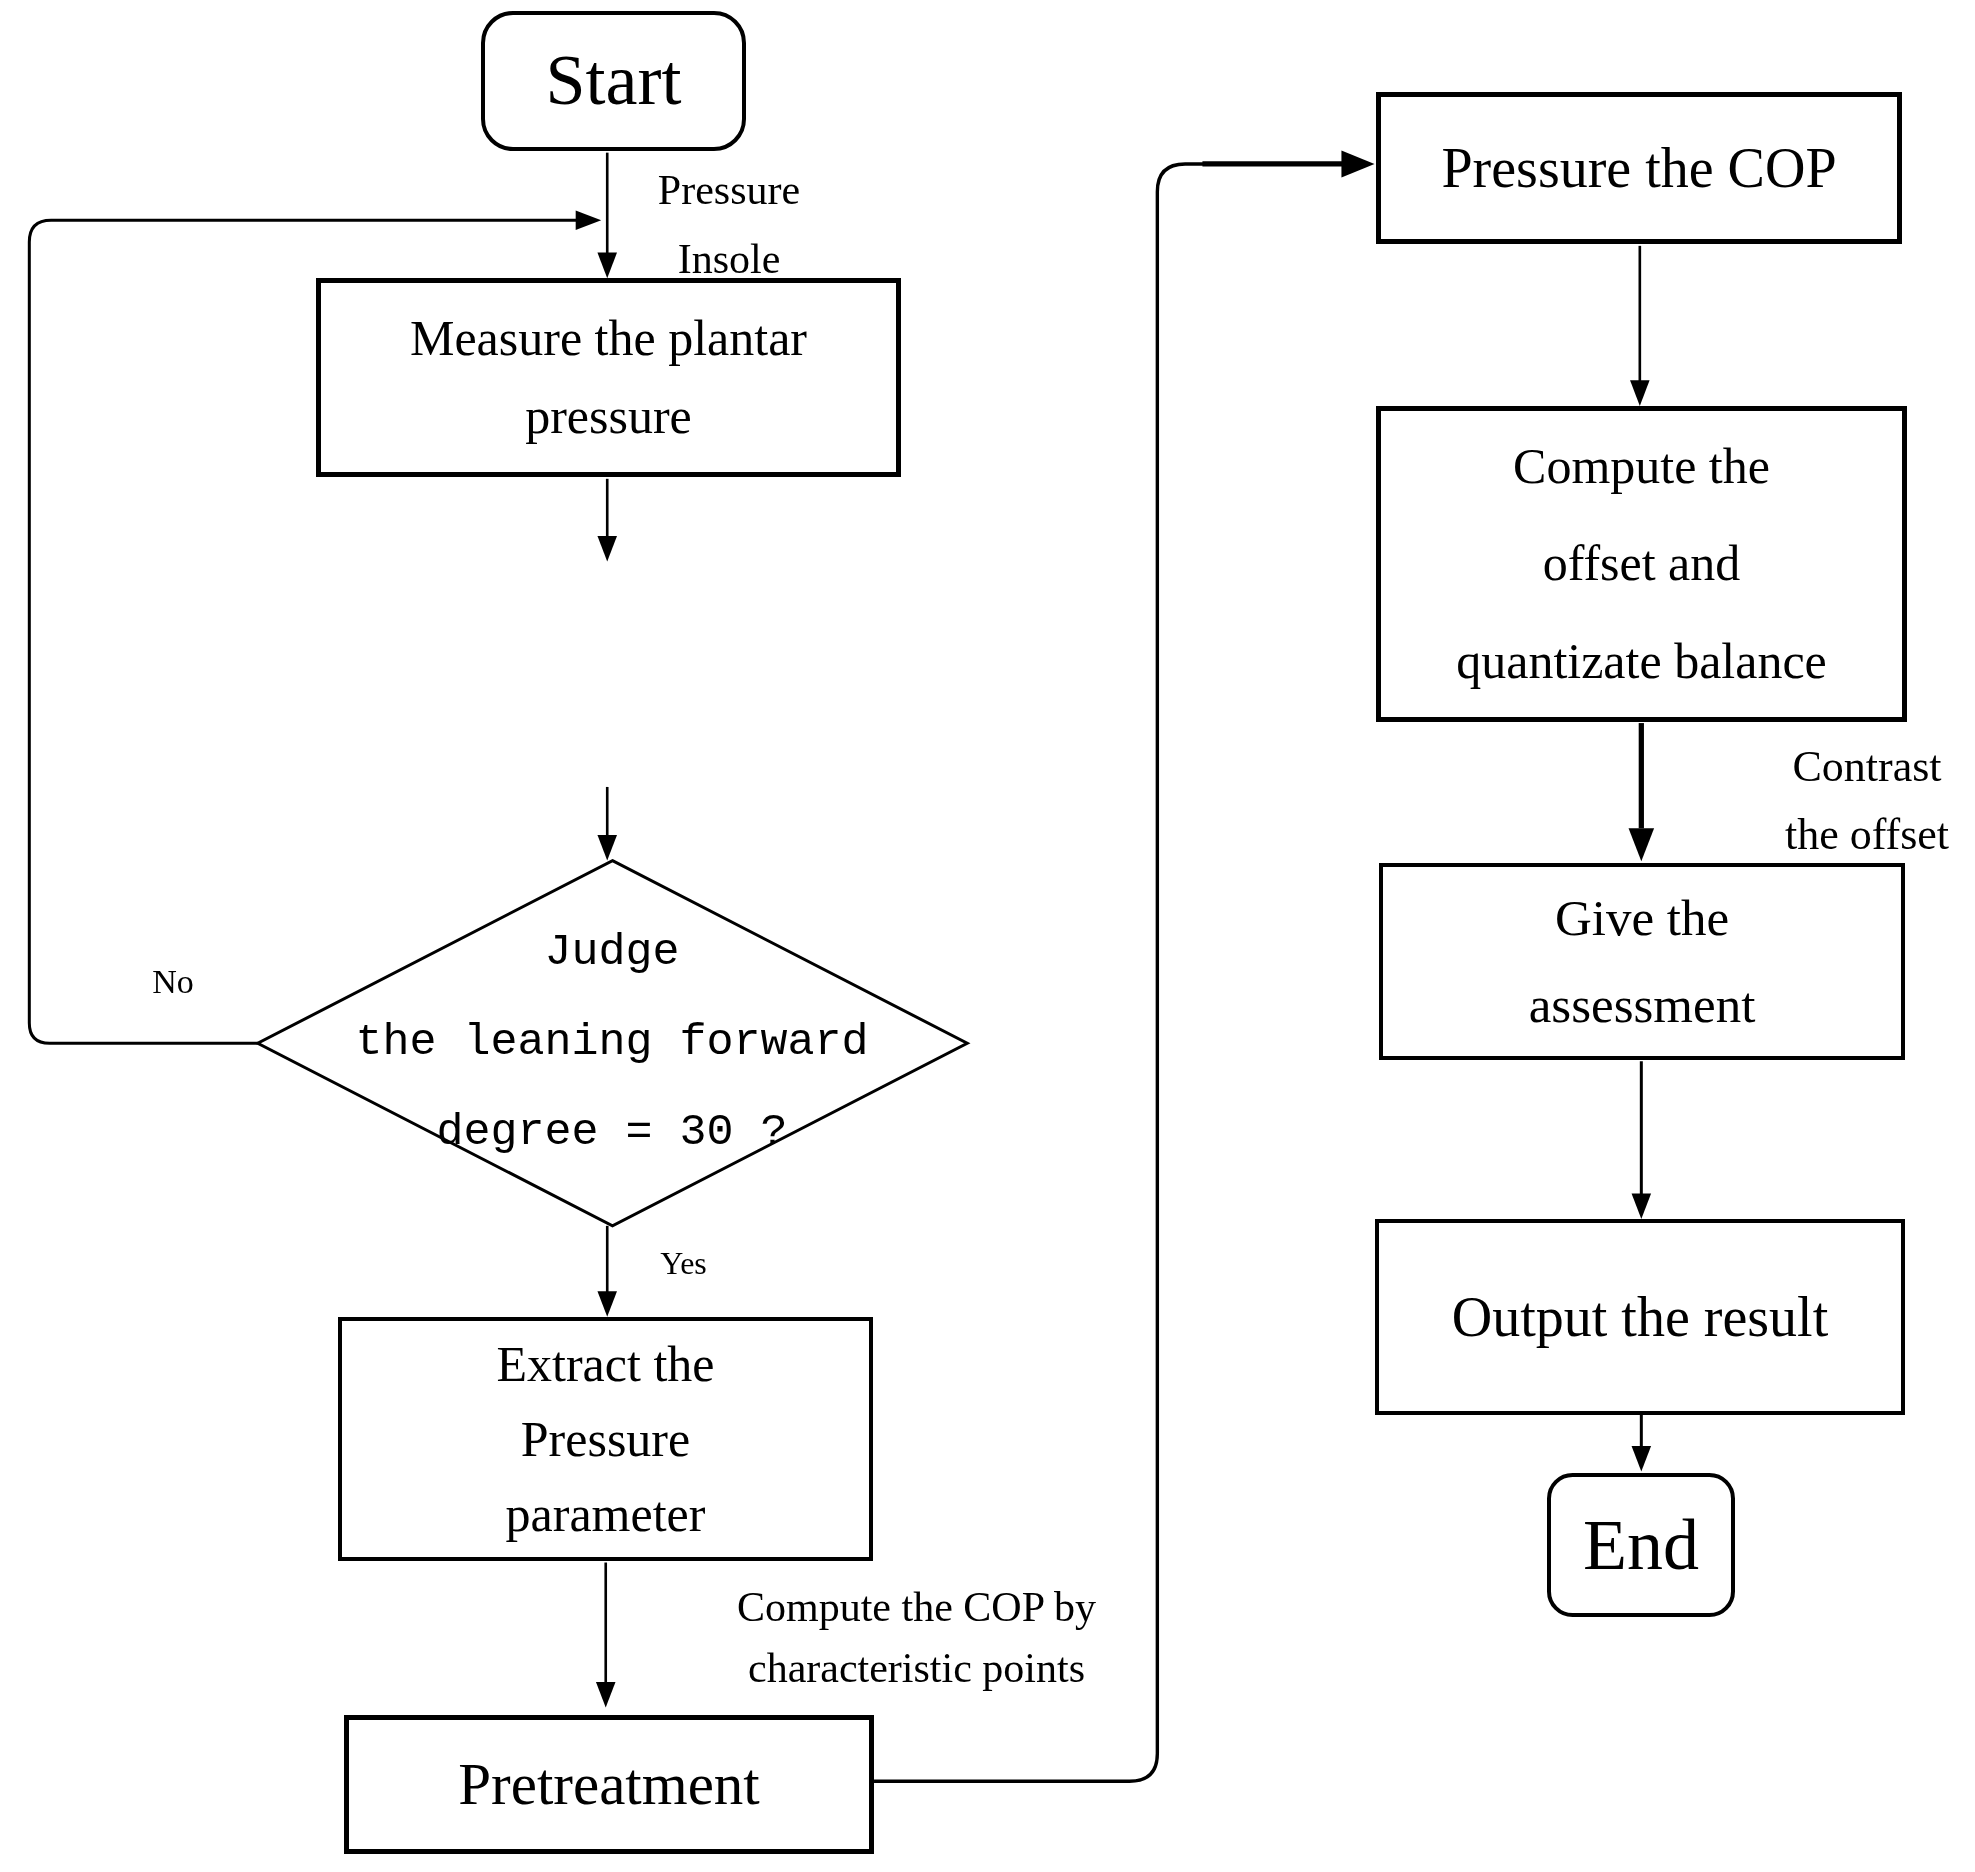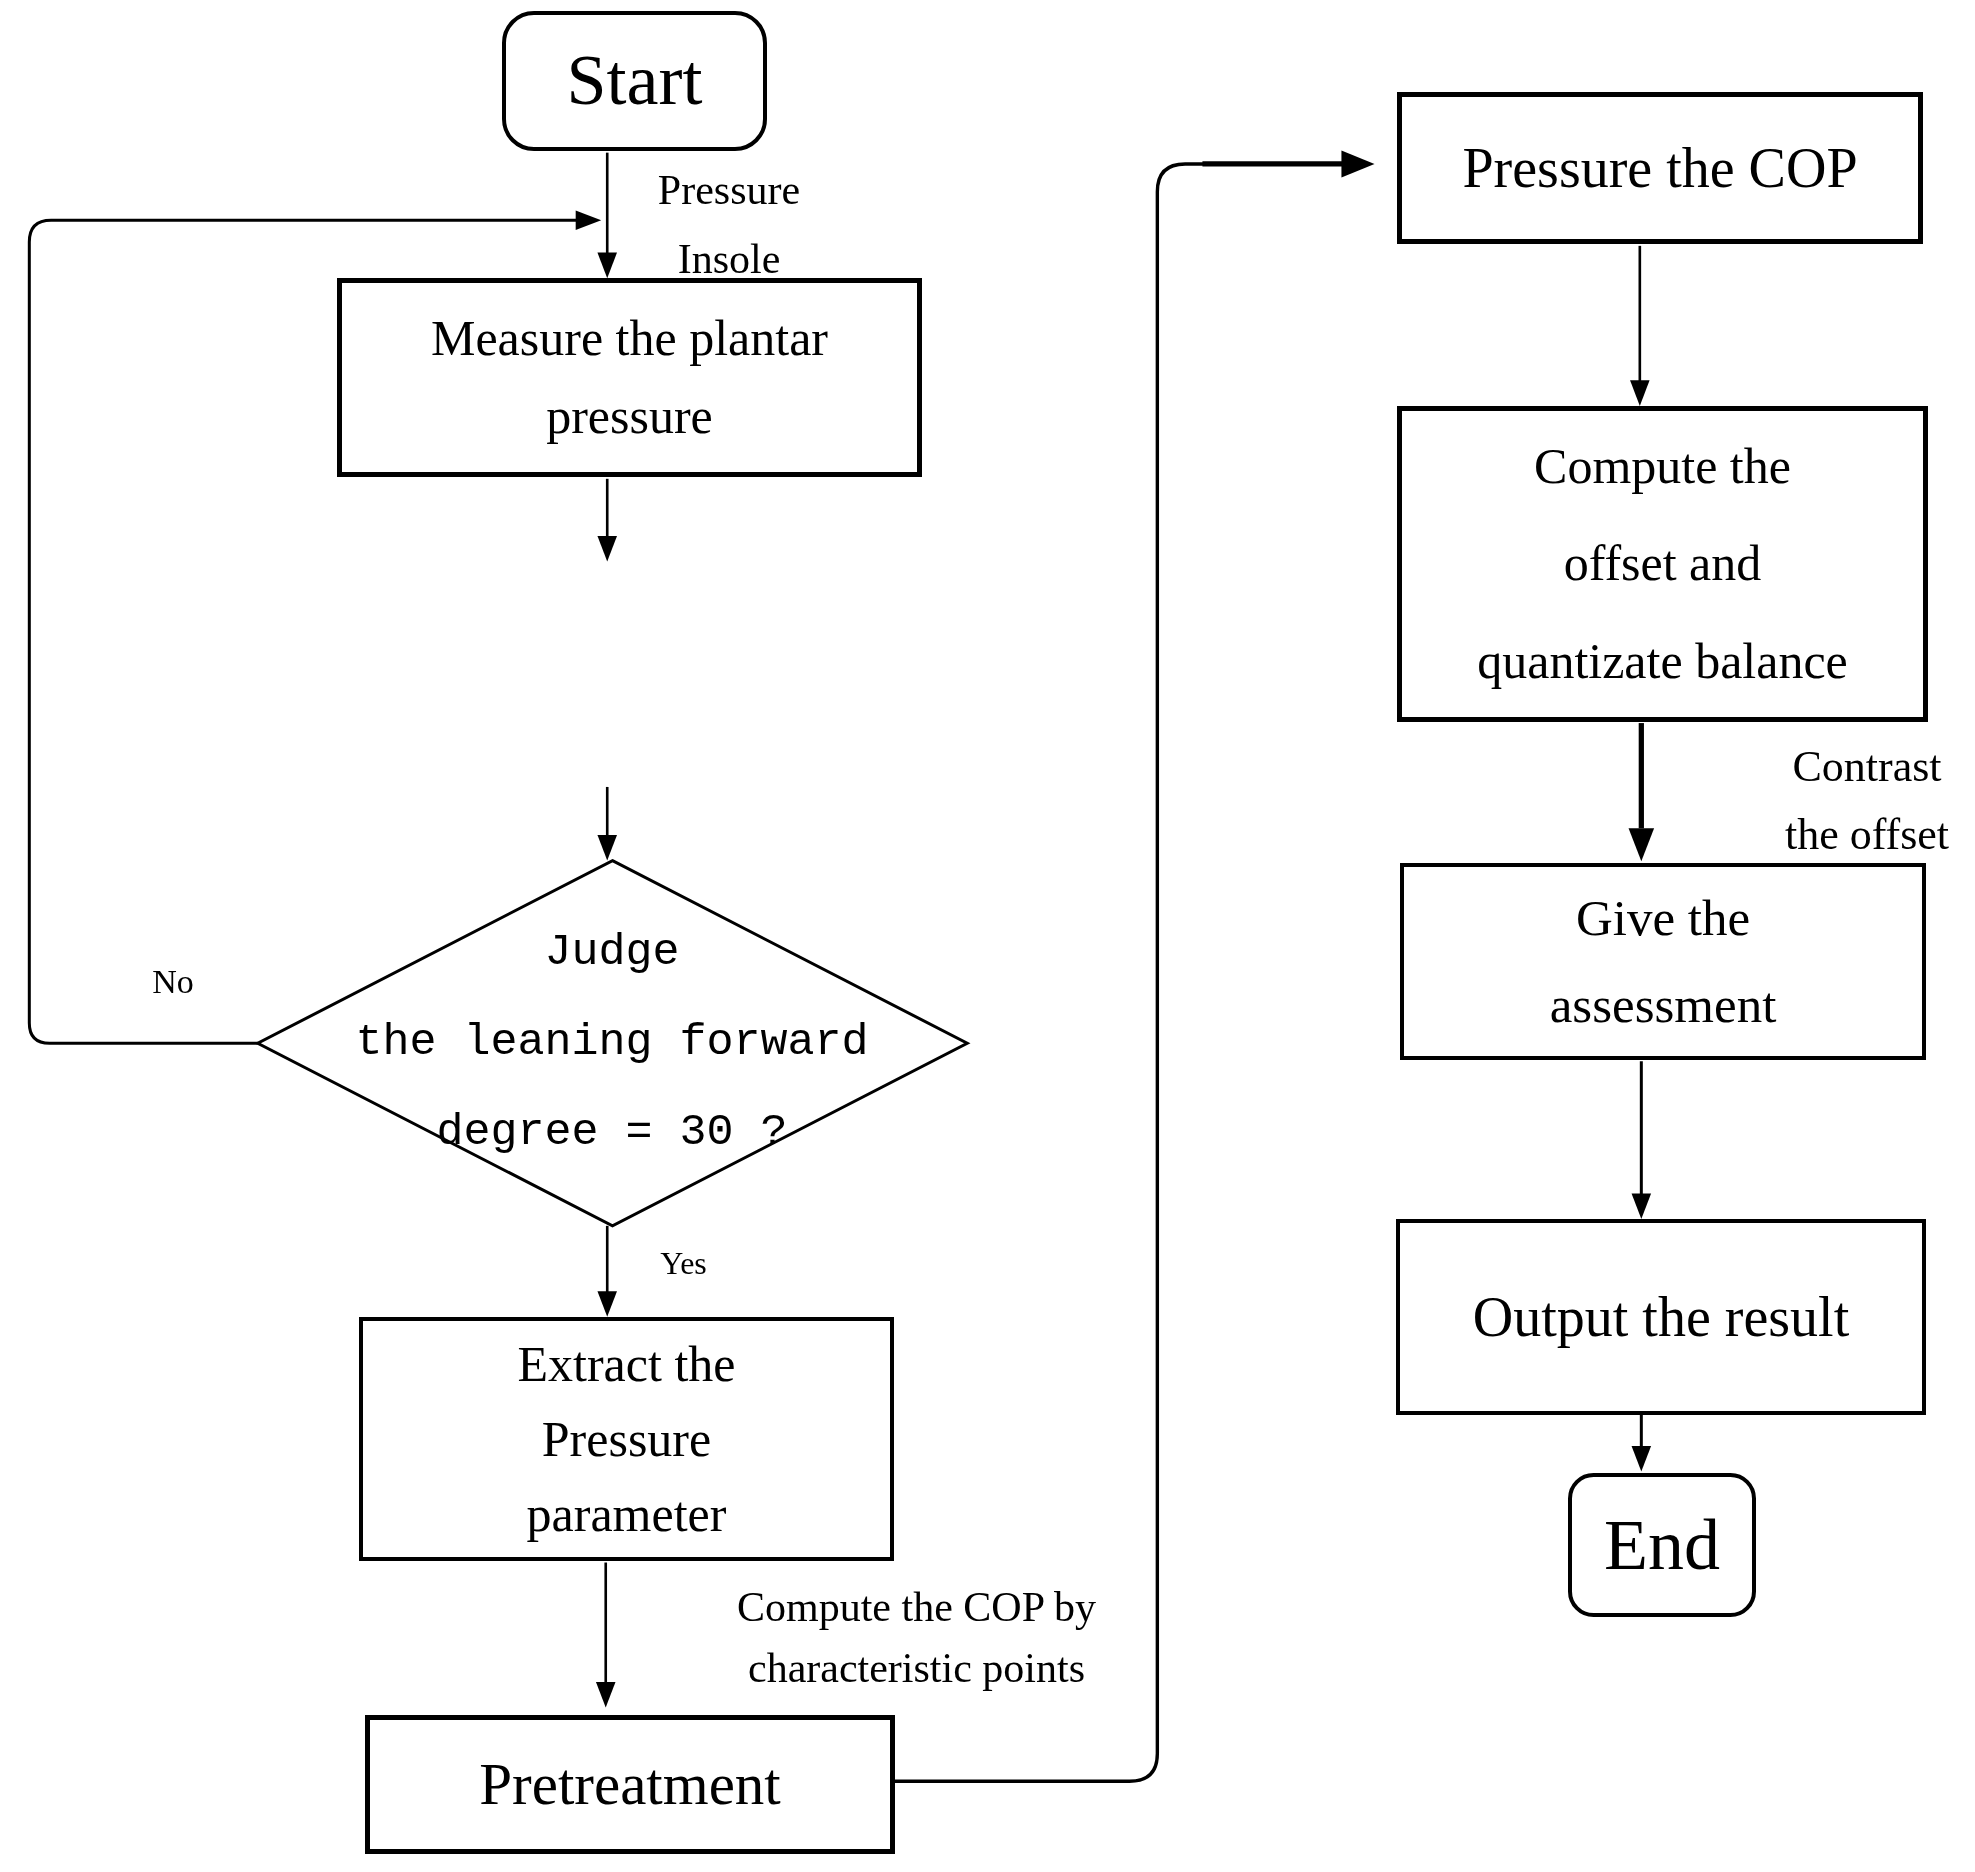--- a/index.html
+++ b/index.html
@@ -11,21 +11,20 @@
     font-family:"Liberation Serif","DejaVu Serif",serif;
     overflow:hidden;
   }
   svg.wires{position:absolute;left:0;top:0;width:1975px;height:1873px;}
   .node{
     position:absolute;
     display:flex;align-items:center;justify-content:flex-end;
     text-align:center;
     box-sizing:border-box;
     background:#ffffff;
-    margin-left:21px;
   }
   .node .txt{white-space:pre-line;display:block;width:100%;}
   .process{border:5.3px solid #000;}
   .process.thin{border-width:4.5px;}
   .terminal{border:4.5px solid #000;border-radius:32px;}
   .flabel{
     position:absolute;
     text-align:center;
     white-space:pre-line;
     line-height:1.55;

